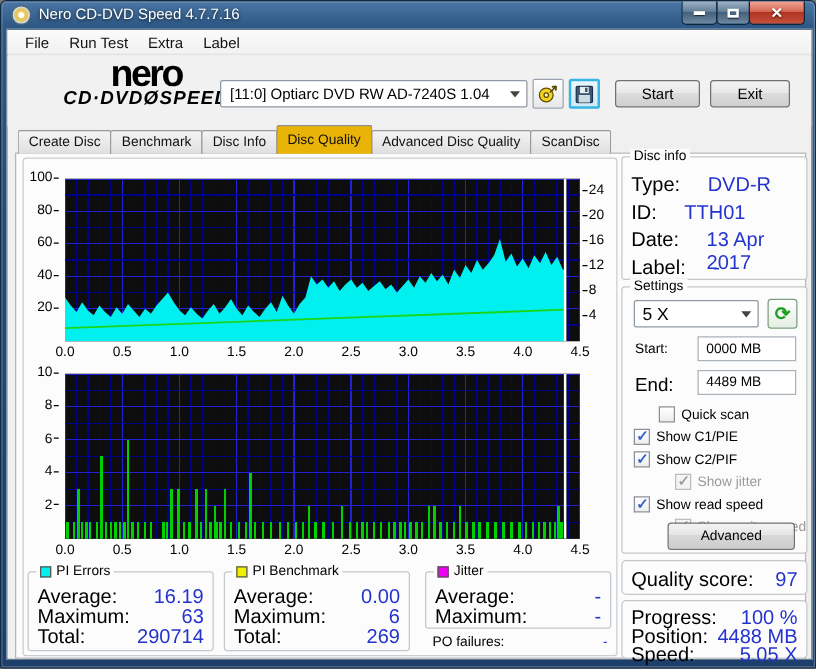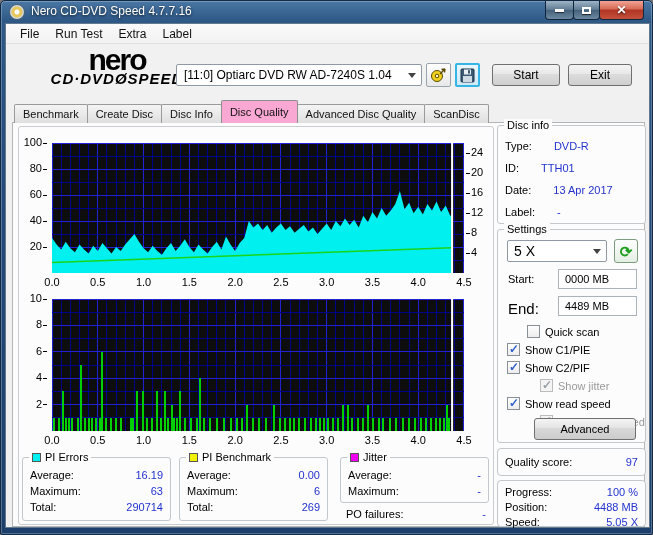--- a/index.html
+++ b/index.html
@@ -30,36 +30,36 @@
   .arrow-down{width:0;height:0;border-left:4px solid transparent;border-right:4px solid transparent;border-top:5px solid #444;}
   .toolbtn{position:absolute;top:18px;width:25px;height:24px;border:1px solid #9aa4ae;border-radius:2px;background:linear-gradient(#fefefe,#e8e8e8);display:flex;align-items:center;justify-content:center;}
   .toolbtn.eject{left:420px;}
   .toolbtn.save{left:449px;border:2px solid #35b5e5;background:linear-gradient(#eaf6fd,#cfe9f7);}
   .pushbtn{position:absolute;top:19px;height:22px;border:1px solid #707070;border-radius:3px;background:linear-gradient(#f4f4f4,#e8e8e8 45%,#dcdcdc 46%,#cfcfcf);font-size:12px;display:flex;align-items:center;justify-content:center;color:#000;}
   .pushbtn.start{left:486px;width:68px;}
   .pushbtn.exit{left:562px;width:64px;}
   
   .tabbar{position:absolute;left:8px;top:77px;height:22px;display:flex;align-items:flex-end;z-index:3;}
   .tab{height:19px;padding:0 8px;font-size:11px;display:flex;align-items:center;background:linear-gradient(#f4f4f4,#dfdfdf);border:1px solid #9a9a9a;border-bottom:none;margin-right:-1px;border-radius:2px 2px 0 0;color:#111;}
-  .tab.active{height:23px;background:#f9a8d4;z-index:4;position:relative;border-color:#8f8f8f;}
+  .tab.active{height:23px;background:#eab308;z-index:4;position:relative;border-color:#8f8f8f;}
   .tabpage{position:absolute;left:6px;top:98px;width:633px;height:405px;background:#fcfcfc;border:1px solid #b5b5b5;}
   
   .groupbox{position:absolute;border:1px solid #c3c8cc;border-radius:3px;background:#fcfcfc;}
   .gb-title{position:absolute;top:-7px;left:6px;background:#fcfcfc;padding:0 3px;font-size:11px;color:#000;display:flex;align-items:center;gap:4px;white-space:nowrap;}
   .legend-sq{width:9px;height:9px;border:1px solid #555;display:inline-block;}
   
   .chartbox{position:absolute;left:12px;top:102px;width:476px;height:399px;border:1px solid #c9cdd1;border-radius:3px;background:#fcfcfc;}
   .chart-header{position:absolute;left:46px;top:101px;width:412px;text-align:right;font-size:12px;color:#000;z-index:2;}
   .plot{position:absolute;background:#0d0d0d;}
   #chart-top{left:46px;top:119px;width:412px;height:130px;}
   #chart-bottom{left:46px;top:275px;width:412px;height:132px;}
   .axis-label{position:absolute;font-size:11px;color:#000;white-space:nowrap;}
   .axis-label .dash{display:inline-block;width:4px;height:1px;background:#000;vertical-align:middle;margin:0 1px;}
   
-  .stat-row,.kv-row{position:absolute;left:7px;right:7px;font-size:11px;display:flex;justify-content:space-between;color:#000;}
+  .stat-row,.kv-row{position:absolute;left:7px;right:7px;font-size:16px;display:flex;justify-content:space-between;color:#000;}
   .kv-val{color:#2333cc;}
   .po-row{position:absolute;left:340px;top:484px;width:140px;font-size:11px;display:flex;justify-content:space-between;}
   
   .field{position:absolute;background:#fff;border:1px solid #aab2ba;font-size:11px;display:flex;align-items:center;padding-left:6px;color:#000;}
   .combo{position:absolute;background:#fff;border:1px solid #8f99a3;border-radius:2px;font-size:14px;display:flex;align-items:center;padding-left:6px;}
   .combo .arrowbox{position:absolute;right:1px;top:1px;bottom:1px;width:16px;display:flex;align-items:center;justify-content:center;}
   .iconbtn{position:absolute;border:1px solid #7d9c7d;border-radius:3px;background:linear-gradient(#fefefe,#e4efe4);display:flex;align-items:center;justify-content:center;}
   .refresh-glyph{color:#1f9e1f;font-size:15px;font-weight:bold;line-height:1;}
   .cb-row{position:absolute;left:9px;display:flex;align-items:center;gap:5px;font-size:11px;color:#000;}
   .cb{width:13px;height:13px;border:1px solid #8a9097;background:linear-gradient(#fff,#ededed);position:relative;flex:0 0 auto;}
@@ -123,22 +123,22 @@
           <rect x="4" y="1.5" width="7" height="5" fill="#e8eef2"></rect>
           <rect x="8" y="2.2" width="2" height="3.4" fill="#3c5a74"></rect>
           <rect x="3" y="8" width="9" height="6" fill="#cfd9e2"></rect>
         </svg>
       </div>
       <div class="pushbtn start">Start</div>
       <div class="pushbtn exit">Exit</div>
     </div>
 
     <div class="tabbar" id="tabbar">
+        <div class="tab">Create Disc</div>
         <div class="tab">Benchmark</div>
-        <div class="tab">Create Disc</div>
         <div class="tab">Disc Info</div>
         <div class="tab active">Disc Quality</div>
         <div class="tab">Advanced Disc Quality</div>
         <div class="tab">ScanDisc</div>
       </div>
     <div class="tabpage"></div>
 
     <div class="chartbox"></div>
     <div class="plot" id="chart-top">
         <svg width="412" height="130">

